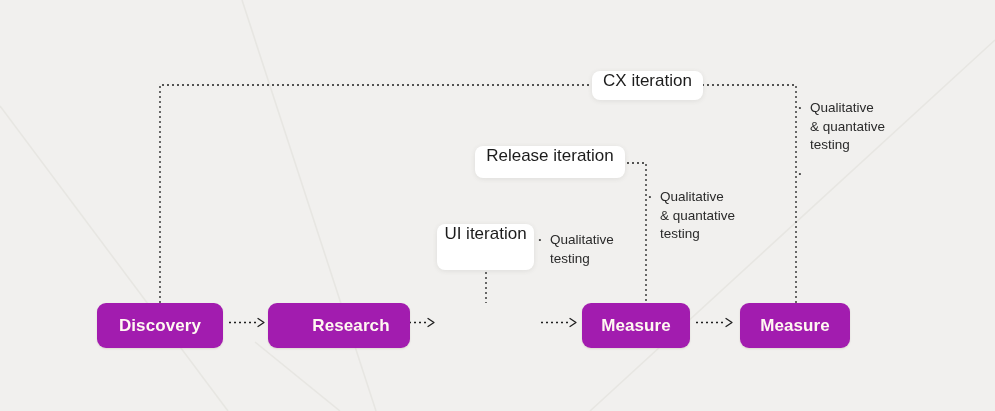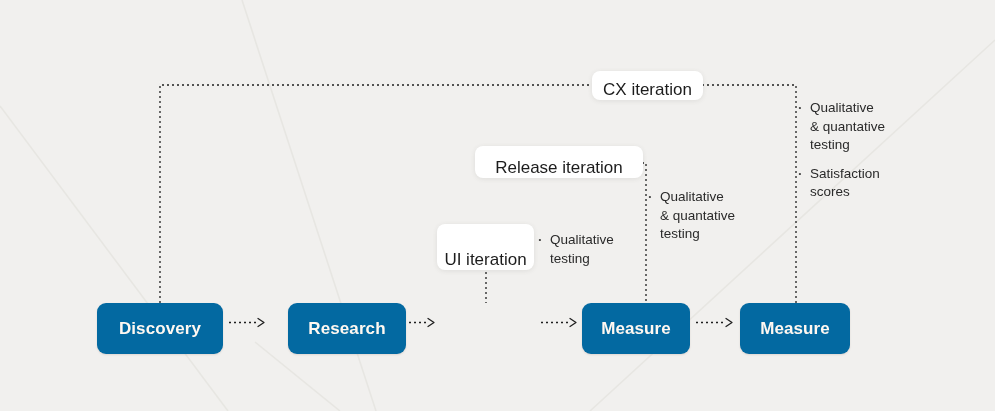--- a/index.html
+++ b/index.html
@@ -10,53 +10,53 @@
     overflow: hidden;
     background: #f1f0ee;
     font-family: "Liberation Sans", "DejaVu Sans", sans-serif;
   }
   .layer { position: absolute; left: 0; top: 0; }
 
   
   .stage {
     position: absolute;
     top: 303px;
-    height: 51px;
-    background: #0369a1;
+    height: 45px;
+    background: #a21caf;
     color: #fff8f1;
     font-size: 17px;
     font-weight: 700;
     border-radius: 9px;
     display: flex;
     align-items: center;
     justify-content: center;
     box-shadow: 0 1px 2px rgba(90, 30, 0, 0.12);
     letter-spacing: 0.1px;
   }
   .stage-discovery { left: 97px;  width: 126px; }
-  .stage-research  { left: 288px; width: 118px; }
+  .stage-research  { left: 268px; width: 118px; padding-left: 24px; }
   .stage-design    { left: 438px; width: 97px;  }
   .stage-develop   { left: 582px; width: 108px; }
   .stage-measure   { left: 740px; width: 110px; align-items: center; }
 
   
   .loop-label {
     position: absolute;
     background: #ffffff;
     color: #1c1c1c;
     font-size: 17px;
     border-radius: 8px;
     display: flex;
-    align-items: flex-end;
+    align-items: flex-start;
     justify-content: center;
     box-shadow: 0 1px 5px rgba(70, 65, 55, 0.10);
     white-space: nowrap;
   }
   .loop-cx      { left: 592px; top: 71px;  width: 111px; height: 29px; }
-  .loop-release { left: 475px; top: 146px; width: 168px; height: 32px; }
+  .loop-release { left: 475px; top: 146px; width: 150px; height: 32px; }
   .loop-ui      { left: 437px; top: 224px; width: 97px;  height: 46px; }
 
   
   .notes { position: absolute; color: #2a2a2a; font-size: 13.5px; line-height: 18.5px; }
   .notes-design  { left: 538px; top: 231px; width: 100px; }
   .notes-develop { left: 648px; top: 188px; width: 110px; }
   .notes-measure { left: 798px; top: 99px;  width: 120px; }
   .note-item { display: flex; align-items: flex-start; }
   .note-item + .note-item { margin-top: 10px; }
   .note-dot {
@@ -143,18 +143,16 @@
 
   <div class="notes notes-measure">
     <div class="note-item">
       <span class="note-dot">·</span>
       <span class="note-text">Qualitative
 &amp; quantative
 testing</span>
     </div>
     <div class="note-item">
       <span class="note-dot">·</span>
-      <span class="note-text">Satisfaction
-scores</span>
     </div>
   </div>
 
 </div>
 
 </body></html>

